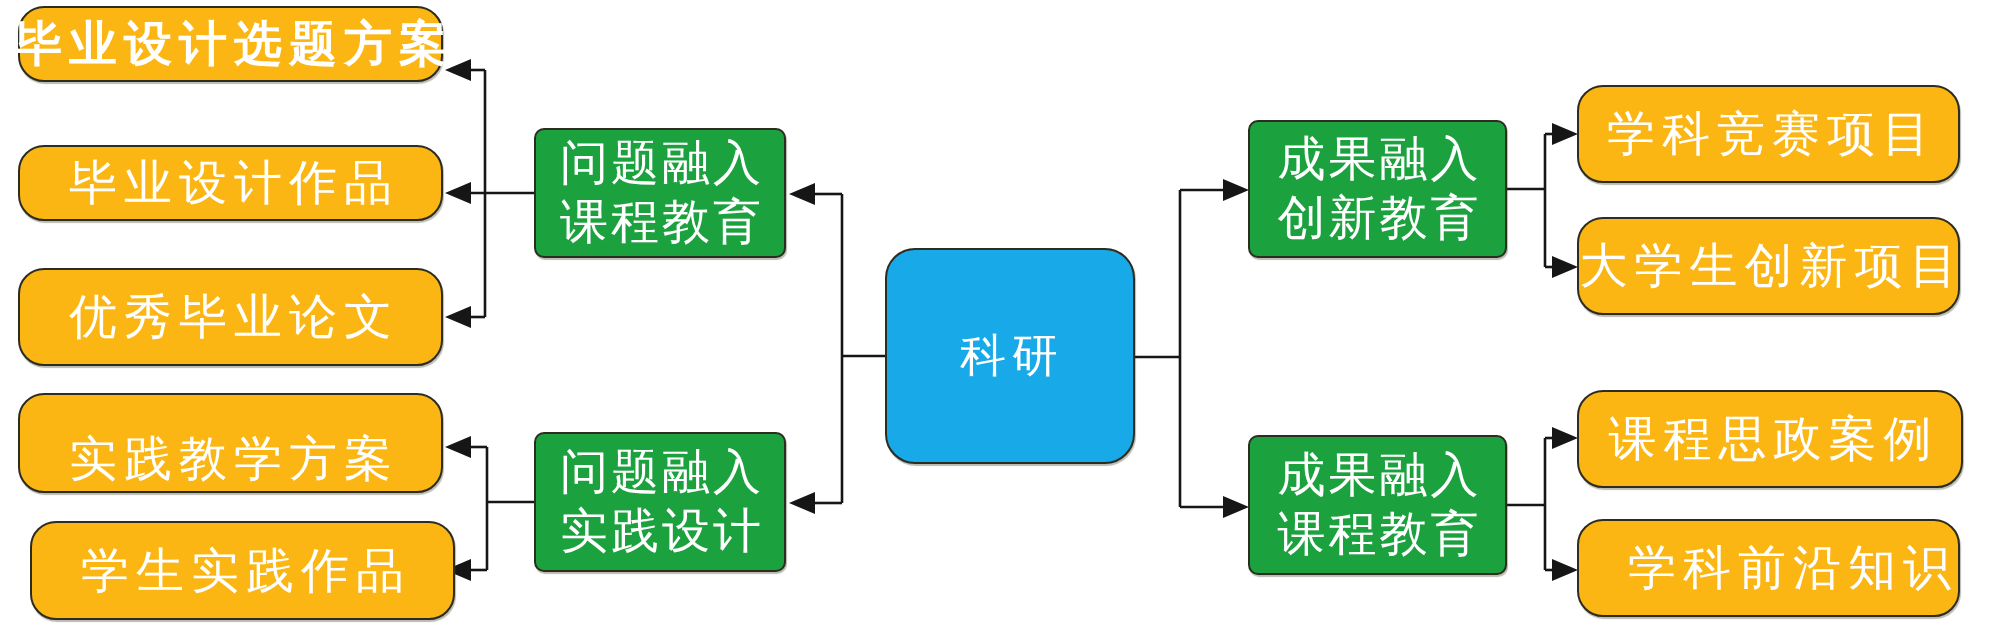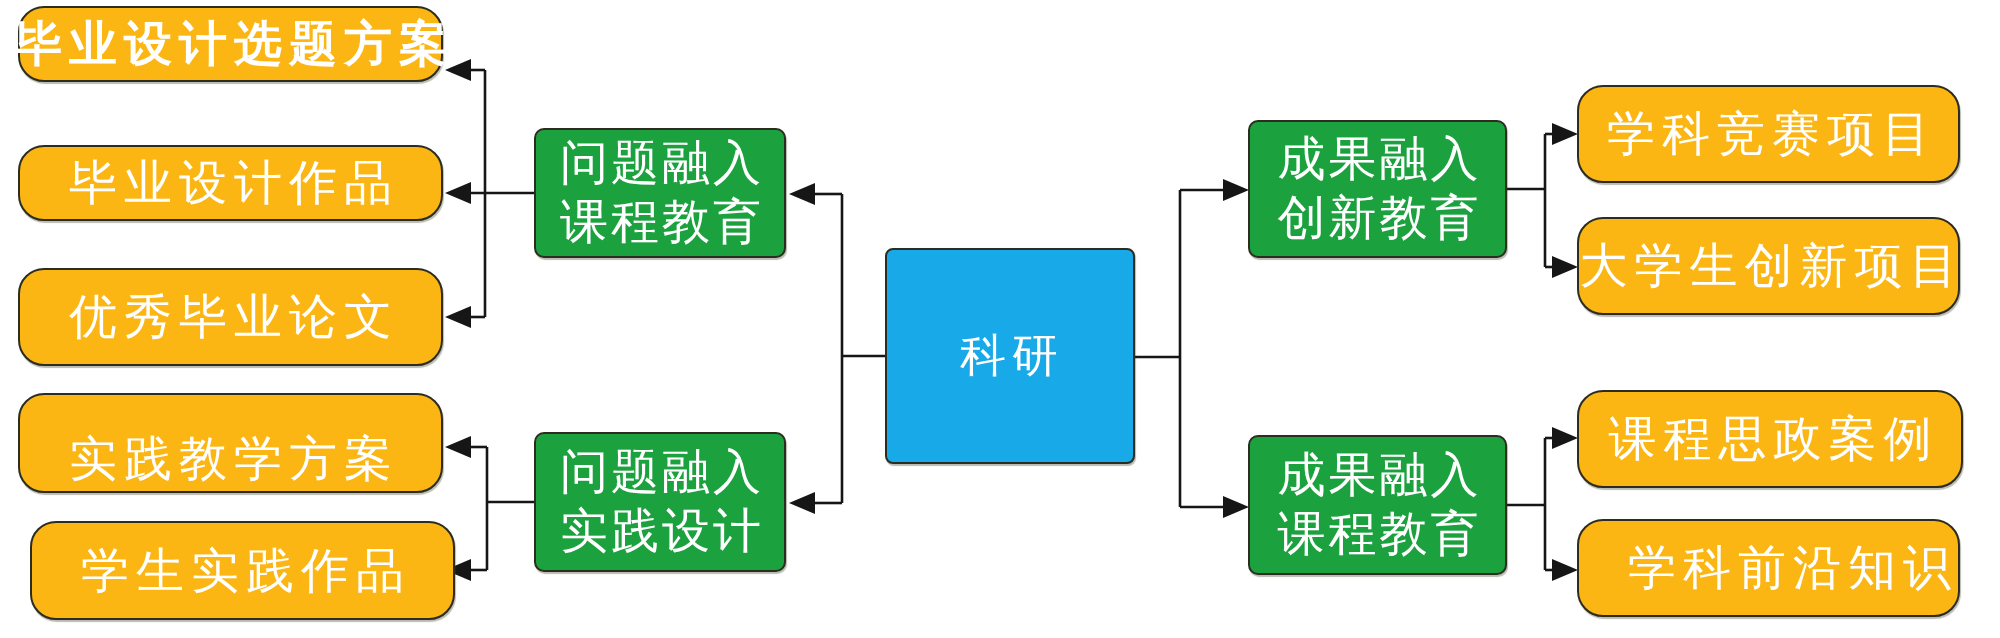--- a/index.html
+++ b/index.html
@@ -50,21 +50,21 @@
   .leaf .lbl { text-indent: 7px; white-space: nowrap; }
   .branch {
     background: var(--color-branch, #1ca13f);
     border-radius: 10px;
     font-size: 48px;
     letter-spacing: 3px;
     line-height: 1.22;
   }
   .root {
     background: var(--color-root, #18a9e8);
-    border-radius: 8px;
+    border-radius: 30px;
     font-size: 46px;
     letter-spacing: 6px;
     line-height: 1.62;
   }
   .line { display: block; text-indent: 4px; white-space: nowrap; }
 </style>
 </head>
 <body>
 
 <div class="canvas">

